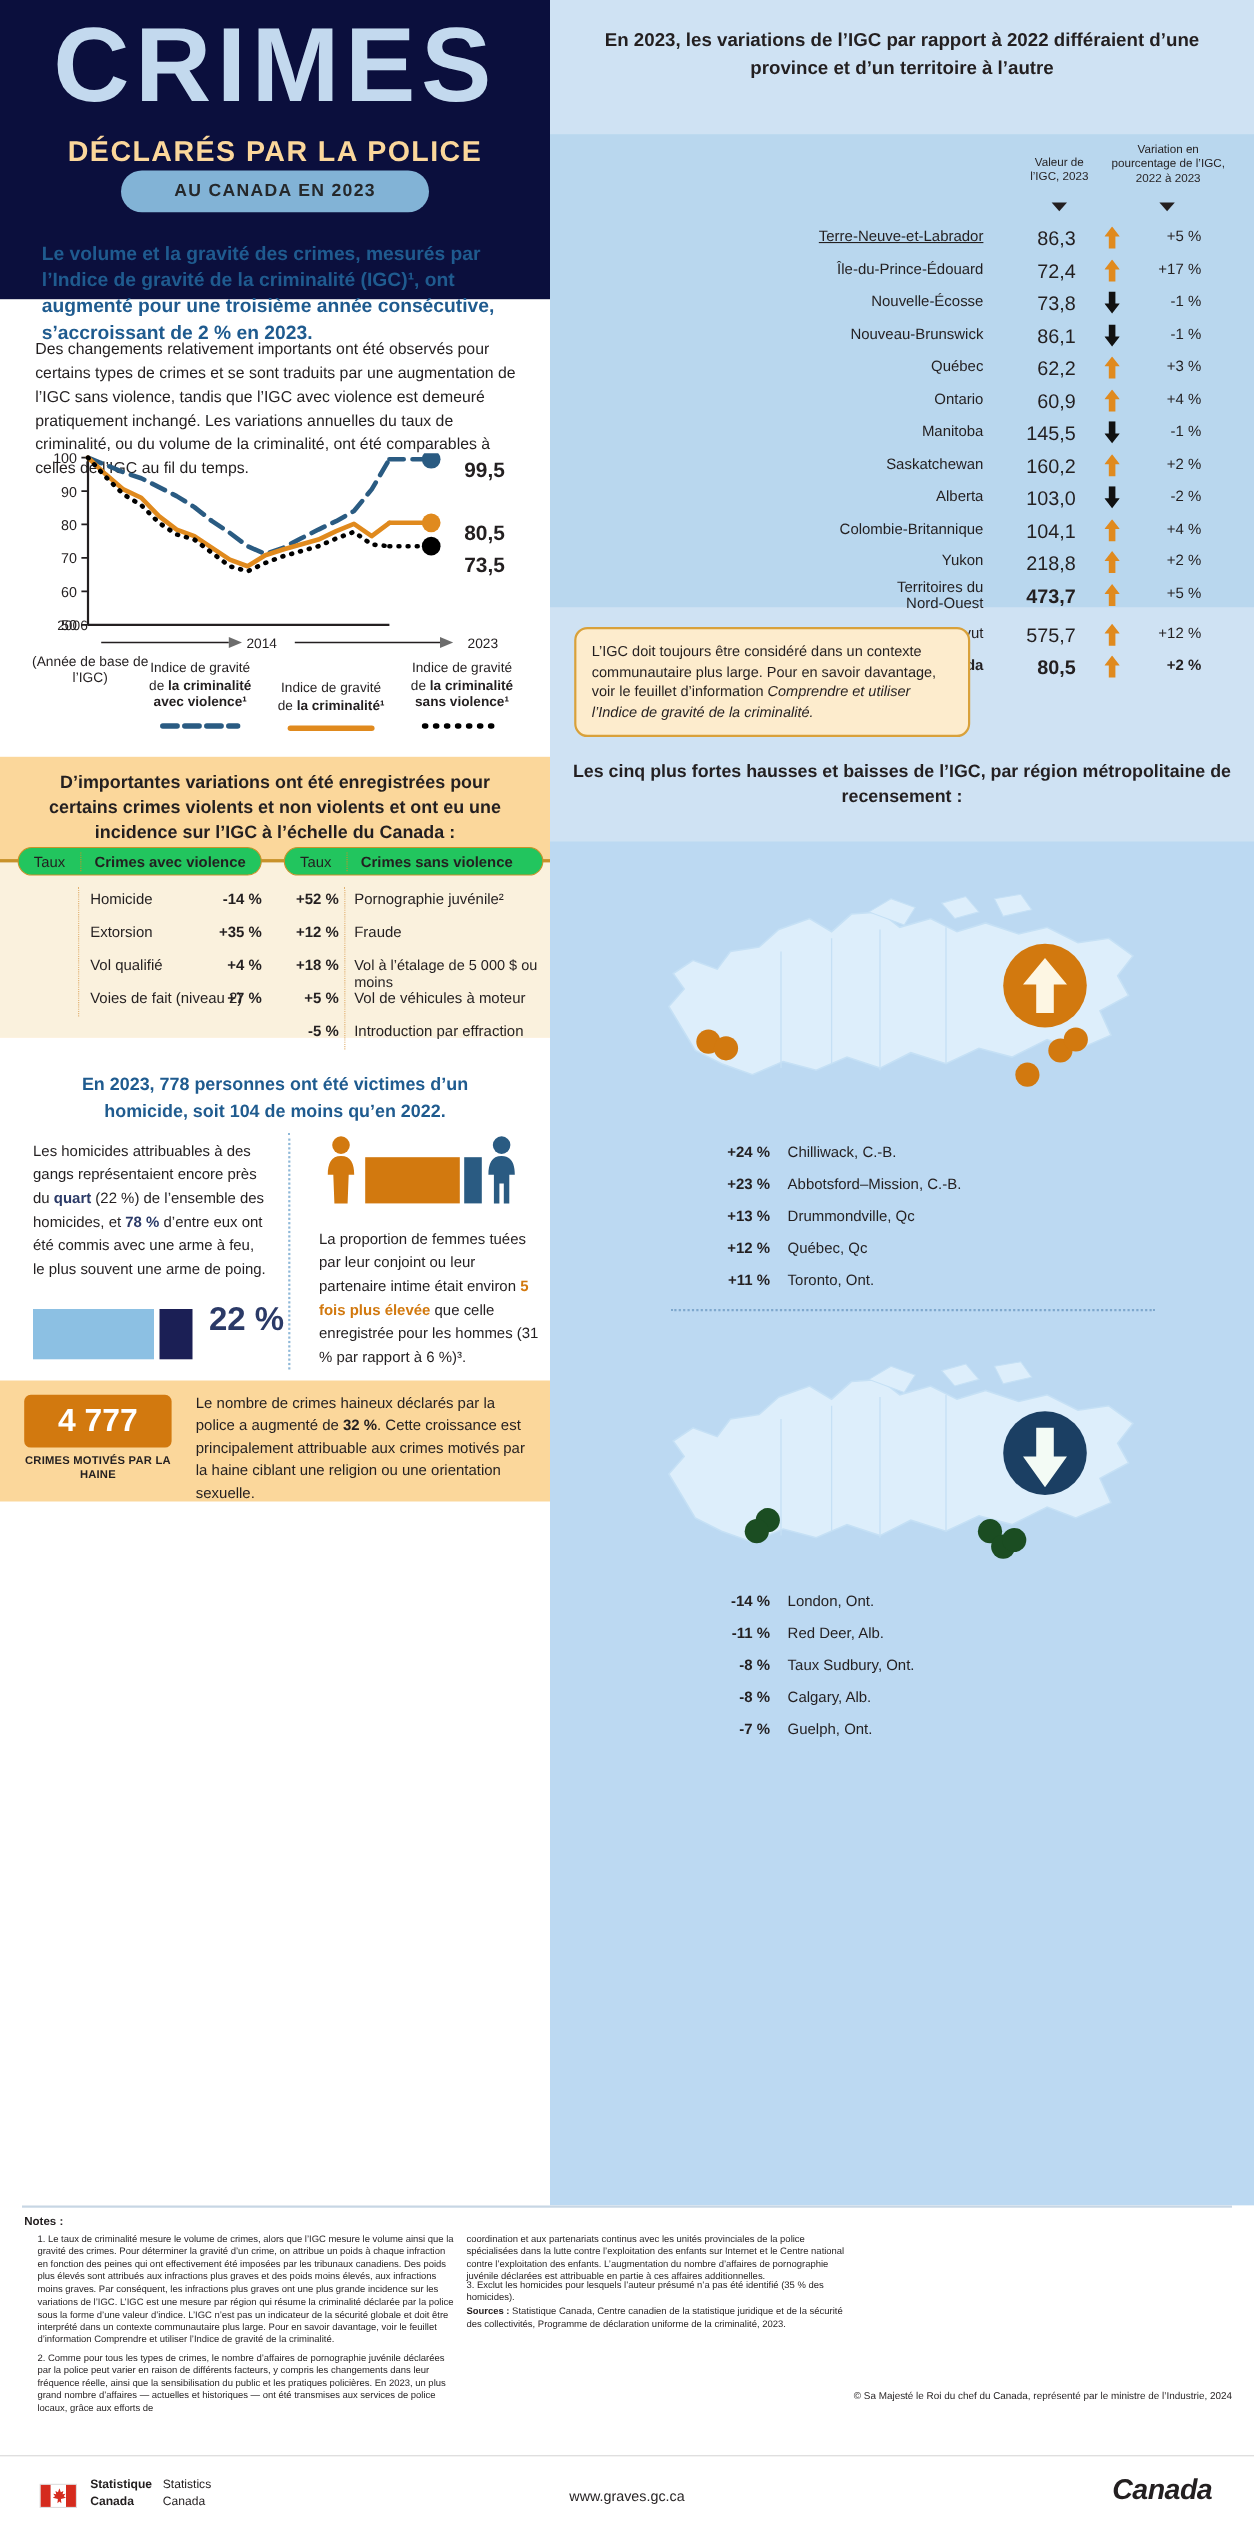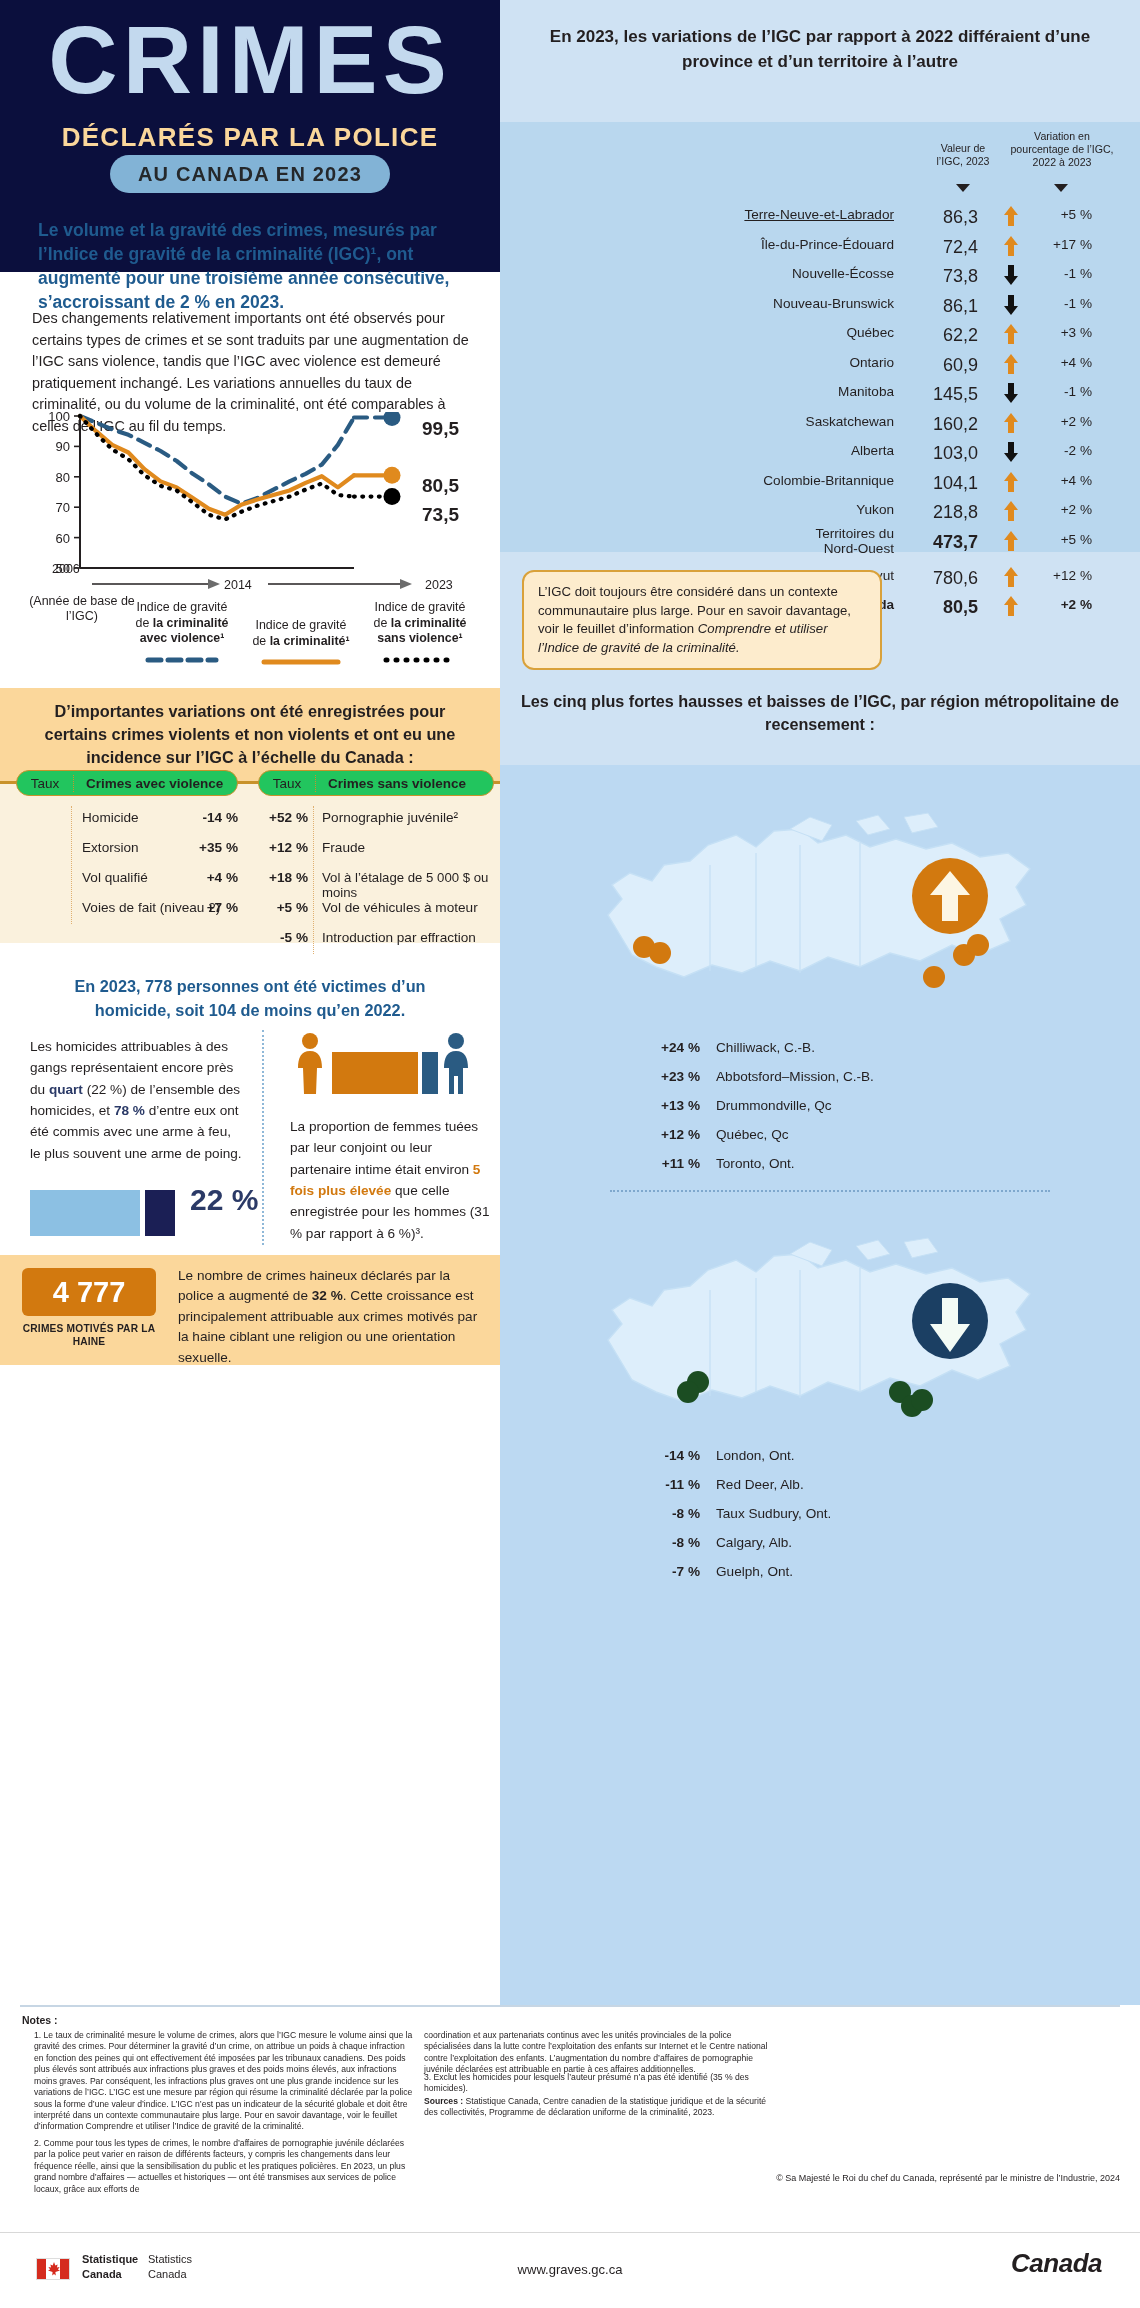--- a/index.html
+++ b/index.html
@@ -22,21 +22,21 @@
     color:#c3d9ee; font-weight:bold; font-size:96px; letter-spacing:5px; line-height:1.05;
   }
   .hdr-sub {
     position:absolute; left:0; top:122px; width:500px; text-align:center;
     color:#fbd79b; font-weight:bold; font-size:26px; letter-spacing:1.3px;
   }
   .pill {
     position:absolute; left:110px; top:155px; width:280px; height:38px;
     background:#82b3d6; border-radius:19px;
     display:flex; align-items:center; justify-content:center;
-    color:#25282b; font-weight:bold; font-size:20px; letter-spacing:1.2px;
+    color:#25282b; font-weight:bold; font-size:16px; letter-spacing:1.2px;
   }
 
   
   .lead {
     position:absolute; left:38px; top:218px; width:432px;
     color:#1f5b8f; font-weight:bold; font-size:17.5px; line-height:1.38;
   }
   .body1 {
     position:absolute; left:32px; top:308px; width:450px;
     color:#231f20; font-size:14.4px; line-height:1.5;
@@ -434,21 +434,21 @@
       <div class="prow" style="left: 514px; top: 529.5px; width: 610px; height: 30px;">
         <span class="pname" style="left:0; width:380px; line-height:1.12; top:-4px;">Territoires du<br>Nord-Ouest</span>
         <span class="pval" style="left:392px; width:72px; top:2px;font-weight:bold; ">473,7</span>
         <span class="arrow" style="left:490px; top:1px;"><svg width="14" height="21">
             <path d="M7 0 L14 9 L10 9 L10 20 L4 20 L4 9 L0 9 Z" fill="#e08a1e"></path>
           </svg></span>
         <span class="pchg" style="left:516px; width:62px; top:2px; ">+5 %</span>
       </div>
       <div class="prow" style="left: 514px; top: 565.5px; width: 610px; height: 30px;">
         <span class="pname" style="left:0; width:380px; top:2px;">Nunavut</span>
-        <span class="pval" style="left:392px; width:72px; top:2px; ">780,6</span>
+        <span class="pval" style="left:392px; width:72px; top:2px; ">575,7</span>
         <span class="arrow" style="left:490px; top:1px;"><svg width="14" height="21">
             <path d="M7 0 L14 9 L10 9 L10 20 L4 20 L4 9 L0 9 Z" fill="#e08a1e"></path>
           </svg></span>
         <span class="pchg" style="left:516px; width:62px; top:2px; ">+12 %</span>
       </div>
       <div class="prow" style="left: 514px; top: 595px; width: 610px; height: 30px;">
         <span class="pname" style="left:0; width:380px; font-weight:bold;top:2px;">Canada</span>
         <span class="pval" style="left:392px; width:72px; top:2px; font-weight:bold;">80,5</span>
         <span class="arrow" style="left:490px; top:1px;"><svg width="14" height="21">
             <path d="M7 0 L14 9 L10 9 L10 20 L4 20 L4 9 L0 9 Z" fill="#e08a1e"></path>

